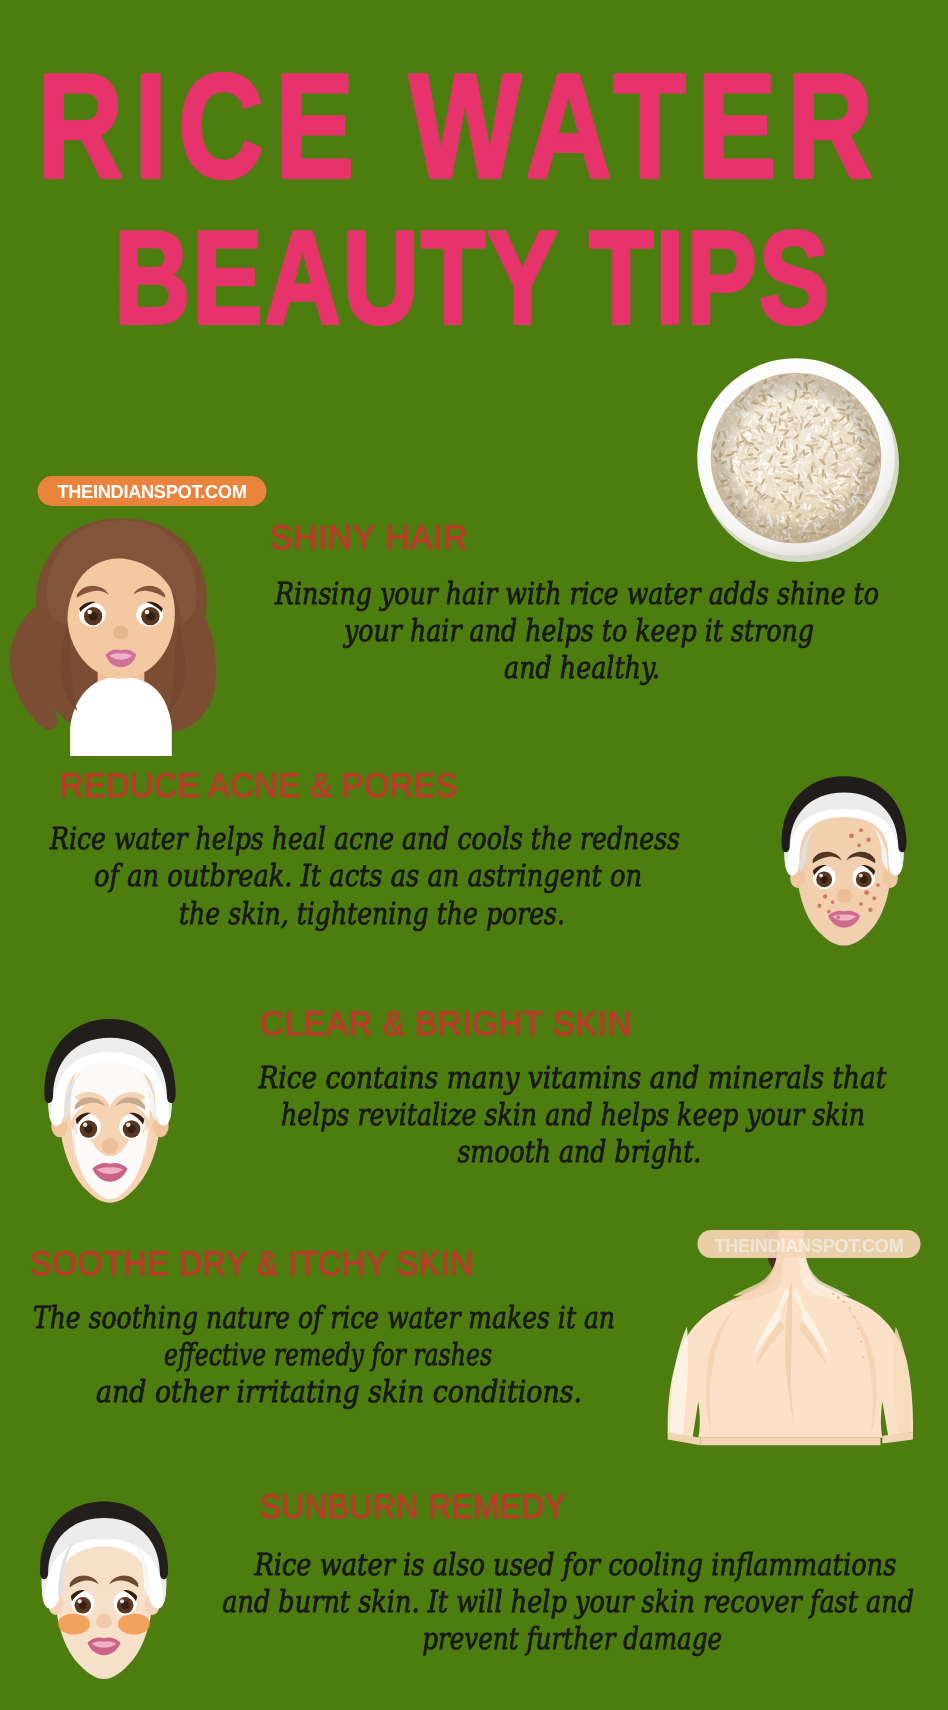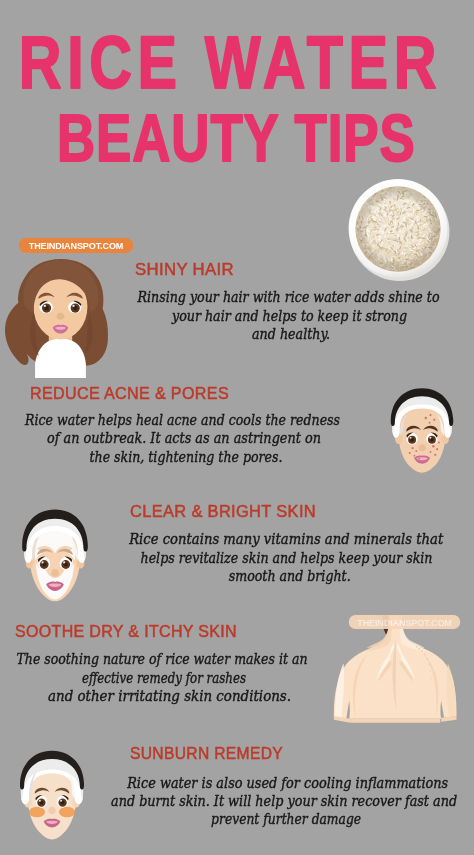--- a/index.html
+++ b/index.html
@@ -1,18 +1,18 @@
 <!DOCTYPE html>
 <html><head>
 <meta charset="utf-8">
 <style>
   html,body{margin:0;padding:0;background:#ffffff;}
   body{width:474px;height:855px;font-family:"Liberation Sans",sans-serif;
        overflow:hidden;position:relative;-webkit-font-smoothing:antialiased;}
-  .root{position:absolute;left:0;top:0;width:474px;height:855px;background:#a3a3a3;}
+  .root{position:absolute;left:0;top:0;width:474px;height:855px;background:#4d7c0f;}
 
   
   .title-wrap{position:absolute;left:0;top:0;width:474px;height:175px;}
 
   
   .illus{position:absolute;overflow:visible;}
   .headsvg{position:absolute;overflow:visible;}
   .headsvg text{font-family:"Liberation Sans",sans-serif;font-weight:normal;font-size:17px;
                 fill:#bb3a2a;stroke:#bb3a2a;stroke-width:.5px;paint-order:stroke fill;
                 letter-spacing:.35px;}

